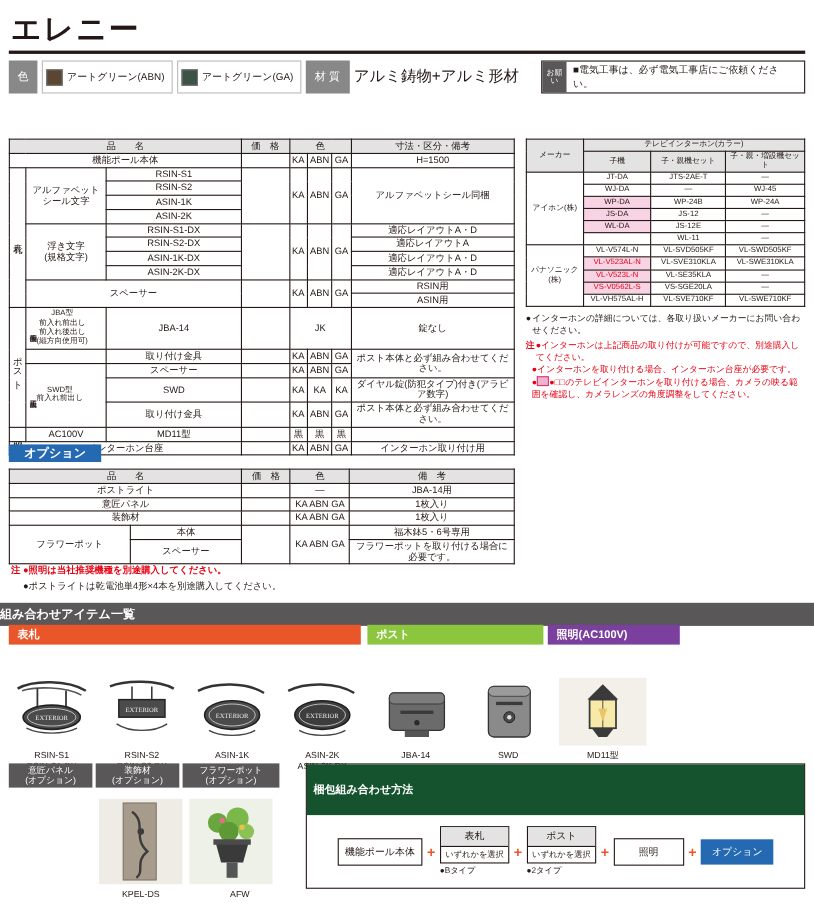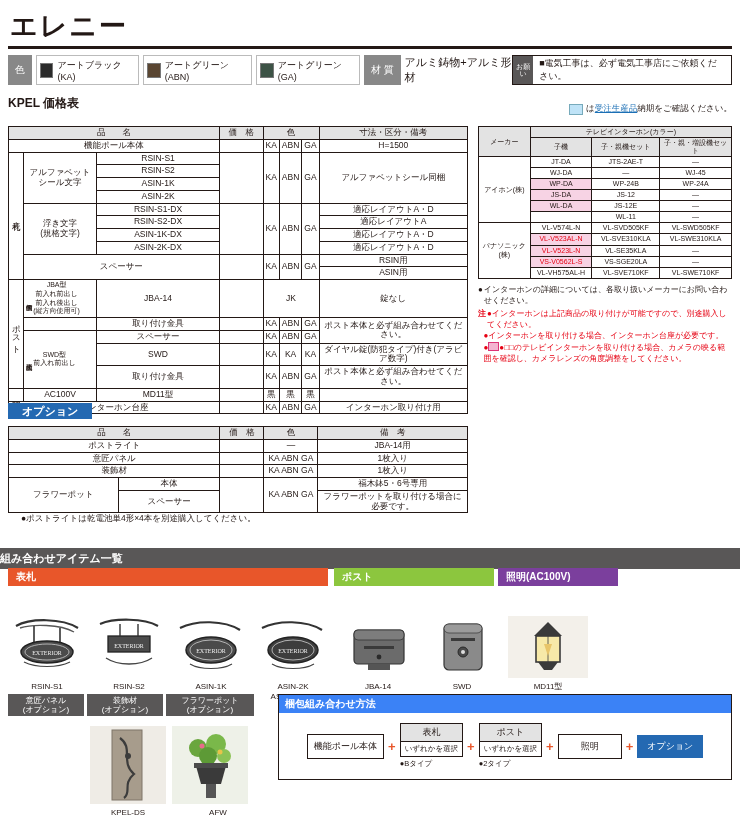--- a/index.html
+++ b/index.html
@@ -23,21 +23,21 @@
   .spec-lab {
     background:#888; color:#fff; width:26px; display:flex;
     align-items:center; justify-content:center; font-size:10px; margin-right:4px;
   }
   .swatch {
     display:flex; align-items:center; border:1px solid #bbb; background:#fff;
     padding:0 6px 0 3px; margin-right:4px; font-size:9px; height:100%;
   }
   .swatch .chip { width:15px; height:15px; margin-right:4px; border:1px solid #777; }
   .mat-lab { background:#888; color:#fff; width:40px; display:flex; align-items:center; justify-content:center; font-size:10px; margin-right:4px; }
-  .mat-txt { display:flex; align-items:center; font-size:11px; }
+  .mat-txt { display:flex; align-items:center; font-size:14px; }
   .notice {
     margin-left:auto; display:flex; align-items:stretch; border:1px solid #231815;
     height:30px; max-width:240px;
   }
   .notice-tab {
     background:#595757; color:#fff; width:22px; font-size:7px; line-height:1.05;
     display:flex; align-items:center; justify-content:center; text-align:center; padding:2px 1px;
   }
   .notice-txt { display:flex; align-items:center; padding:0 6px; font-size:9px; }
 
@@ -88,21 +88,21 @@
   .cat.light { background:#7b3f9d; }
 
   .items-row { position:absolute; left:8px; top:596px; width:724px; height:88px; }
   .item { position:absolute; }
   .item .cap { font-size:8px; text-align:center; line-height:1.25; margin-top:2px; }
 
   .cats2 { position:absolute; left:8px; top:694px; display:flex; gap:3px; }
   .cat2 { background:#595757; color:#fff; font-size:8px; line-height:1.15; padding:2px 6px; text-align:center; }
 
   .pack { position:absolute; left:278px; top:694px; width:454px; border:1px solid #231815; }
-  .pack-h { background:#3b82f6; color:#fff; font-size:10px; font-weight:bold; padding:2px 6px; }
+  .pack-h { background:#14532d; color:#fff; font-size:10px; font-weight:bold; padding:16px 6px; }
   .pack-body { display:flex; align-items:center; justify-content:center; gap:4px; padding:10px 4px; }
   .pk-box { border:1px solid #231815; background:#fff; text-align:center; font-size:9px; padding:5px 6px; min-width:64px; }
   .pk-sel { border:1px solid #231815; text-align:center; }
   .pk-sel .t { background:#e3e3e3; font-size:9px; padding:2px 8px; border-bottom:1px solid #231815; }
   .pk-sel .b { font-size:7.5px; padding:2px 4px; }
   .plus { color:#e8562a; font-weight:bold; font-size:13px; }
   .pk-opt { background:#2469b2; color:#fff; font-size:9px; padding:5px 10px; }
   .pk-note { font-size:7.5px; margin-top:2px; }
 </style>
 </head>
@@ -110,50 +110,37 @@
 
 <div class="page">
 
   <div class="title">エレニー</div>
   <div class="title-rule"></div>
 
   <div class="specbar">
     <div class="spec-lab">色</div>
 
     <div class="swatch">
-      <span class="chip" style="background:#2b2b2b"></span>
-      <span>アートブラック(KA)</span>
-    </div>
-    <div class="swatch">
       <span class="chip" style="background:#5a4632"></span>
       <span>アートグリーン(ABN)</span>
     </div>
     <div class="swatch">
       <span class="chip" style="background:#3d5346"></span>
       <span>アートグリーン(GA)</span>
     </div>
 
     <div class="mat-lab">材 質</div>
     <div class="mat-txt">アルミ鋳物+アルミ形材</div>
 
     <div class="notice">
       <div class="notice-tab">お願い</div>
       <div class="notice-txt">■電気工事は、必ず電気工事店にご依頼ください。</div>
     </div>
   </div>
 
-  <div class="sec-row">
-    <div class="sec-h">KPEL 価格表</div>
-    <div class="sec-note">
-      <span class="blue-box"></span>
-      <span>は</span>
-      <span class="blue-txt" style="text-decoration:underline">受注生産品</span>
-      <span>納期をご確認ください。</span>
-    </div>
-  </div>
 
   <div class="price-wrap">
     <table class="tbl">
       <tbody>
           <tr>
         <th colspan="3" style="width:212px">品　　名</th>
         <th style="width:44px">価　格</th>
         <th colspan="3" style="width:54px">色</th>
         <th style="width:150px">寸法・区分・備考</th>
       </tr>
@@ -430,20 +417,24 @@
       </tr>
       <tr>
         <td>スペーサー</td>
         <td>フラワーポットを取り付ける場合に必要です。</td>
       </tr>
     </tbody>
       </table>
   </div>
 
   <div class="foot-notes">
+    <div>
+      <span class="red">注</span>
+      <span class="red">●照明は当社推奨機種を別途購入してください。</span>
+    </div>
     <div>
       <span style="visibility:hidden">注</span>
       <span>●ポストライトは乾電池単4形×4本を別途購入してください。</span>
     </div>
   </div>
 
   <div class="combo">
     <div class="combo-title">組み合わせアイテム一覧</div>
   </div>
 

